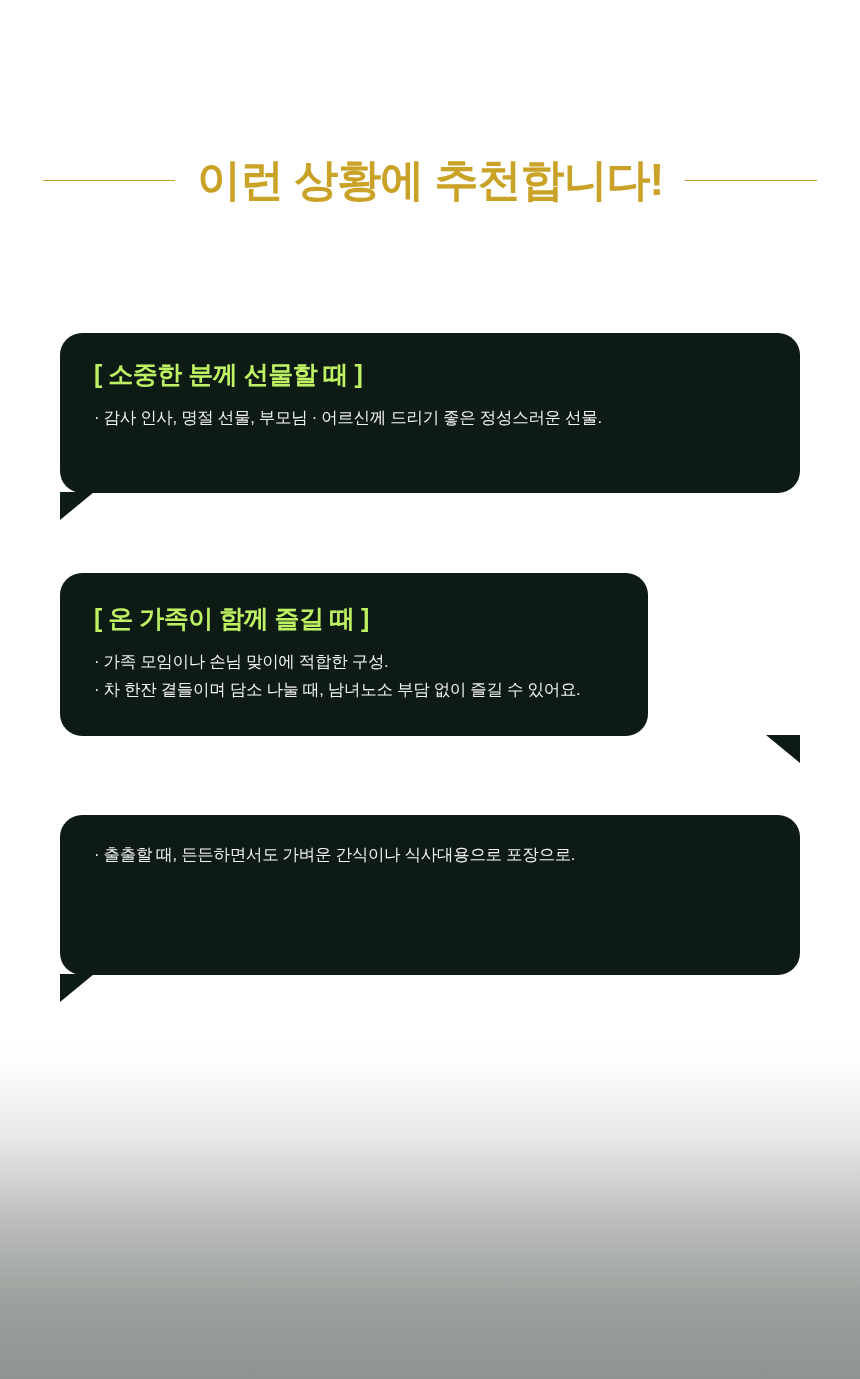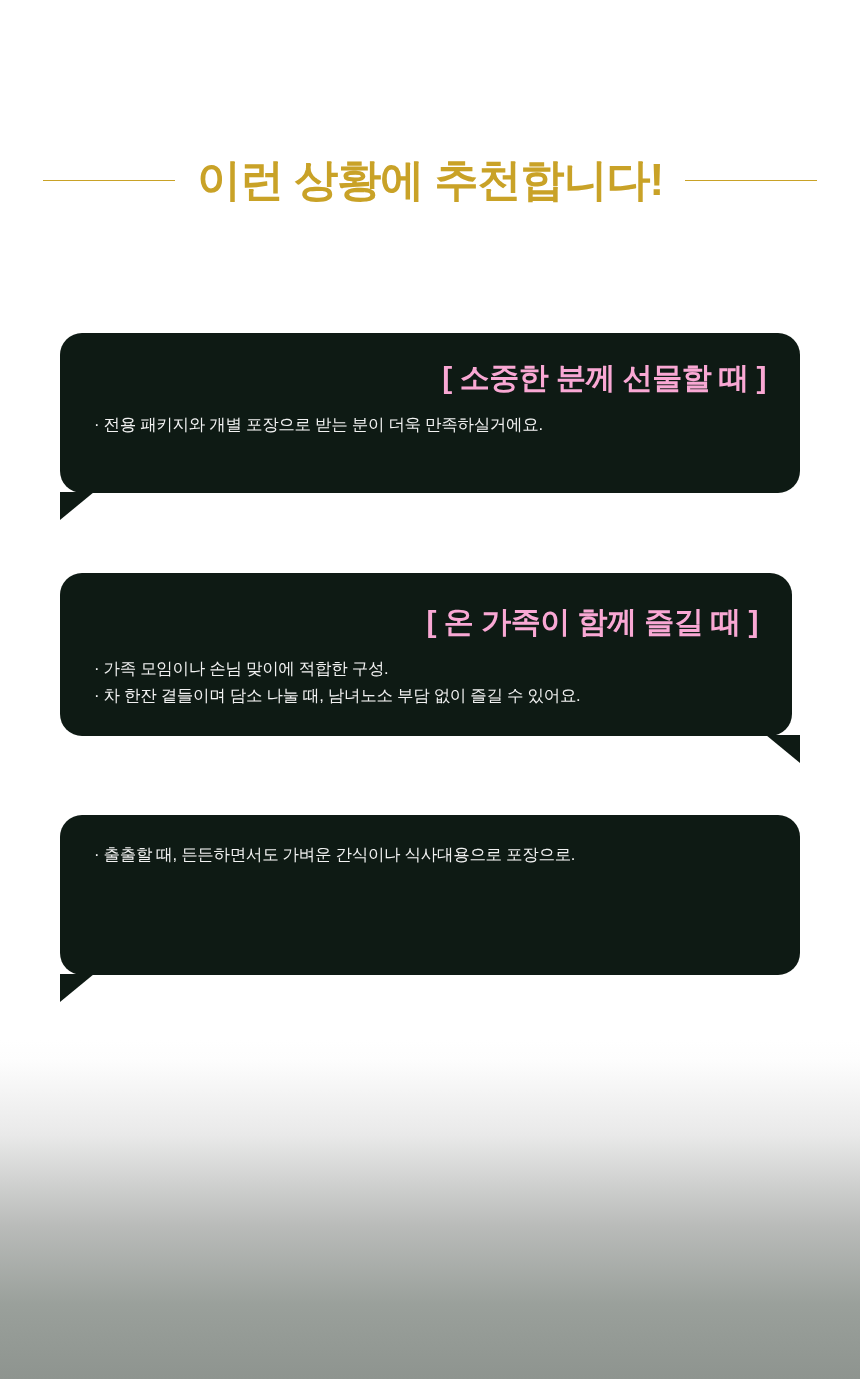--- a/index.html
+++ b/index.html
@@ -44,48 +44,47 @@
 
   
   .bubble {
     position: absolute;
     background: #0e1a14;
     border-radius: 22px;
     box-sizing: border-box;
     padding: 26px 34px 24px 34px;
   }
   .bubble-title {
-    color: #f9a8d4;
-    font-size: 30px;
+    color: #bef264;
+    font-size: 25px;
     font-weight: 700;
     letter-spacing: -0.5px;
     margin: 0 0 14px 0;
     line-height: 1.25;
-    text-align: right;
   }
   .bubble-line {
     color: #f2f2f2;
     font-size: 16.5px;
     line-height: 1.68;
     letter-spacing: -0.3px;
     margin: 0;
     white-space: nowrap;
   }
 
   
   #bubble-1 {
     left: 60px;
     top: 333px;
     width: 740px;
     height: 160px;
   }
   #bubble-2 {
     left: 60px;
     top: 573px;
-    width: 732px;
+    width: 588px;
     height: 163px;
     padding-top: 30px;
   }
   #bubble-3 {
     left: 60px;
     top: 815px;
     width: 740px;
     height: 160px;
   }
 
@@ -123,21 +122,21 @@
 <body>
 
 <div class="header">
   <div class="header-rule"></div>
   <div class="header-title">이런 상황에 추천합니다!</div>
   <div class="header-rule"></div>
 </div>
 
 <div class="bubble" id="bubble-1">
   <p class="bubble-title">[ 소중한 분께 선물할 때 ]</p>
-  <p class="bubble-line">· 전용 패키지와 개별 포장으로 받는 분이 더욱 만족하실거에요.</p>
+  <p class="bubble-line">· 감사 인사, 명절 선물, 부모님 · 어르신께 드리기 좋은 정성스러운 선물.</p>
 </div>
 <div class="tail tail-left" id="tail-1"></div>
 
 <div class="bubble" id="bubble-2">
   <p class="bubble-title">[ 온 가족이 함께 즐길 때 ]</p>
   <p class="bubble-line">· 가족 모임이나 손님 맞이에 적합한 구성.</p>
   <p class="bubble-line">· 차 한잔 곁들이며 담소 나눌 때, 남녀노소 부담 없이 즐길 수 있어요.</p>
 </div>
 <div class="tail tail-right" id="tail-2"></div>
 

